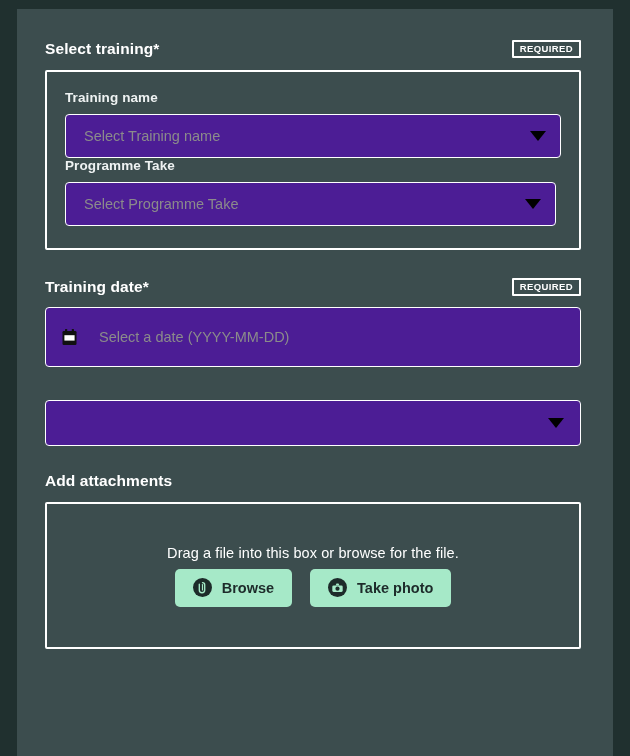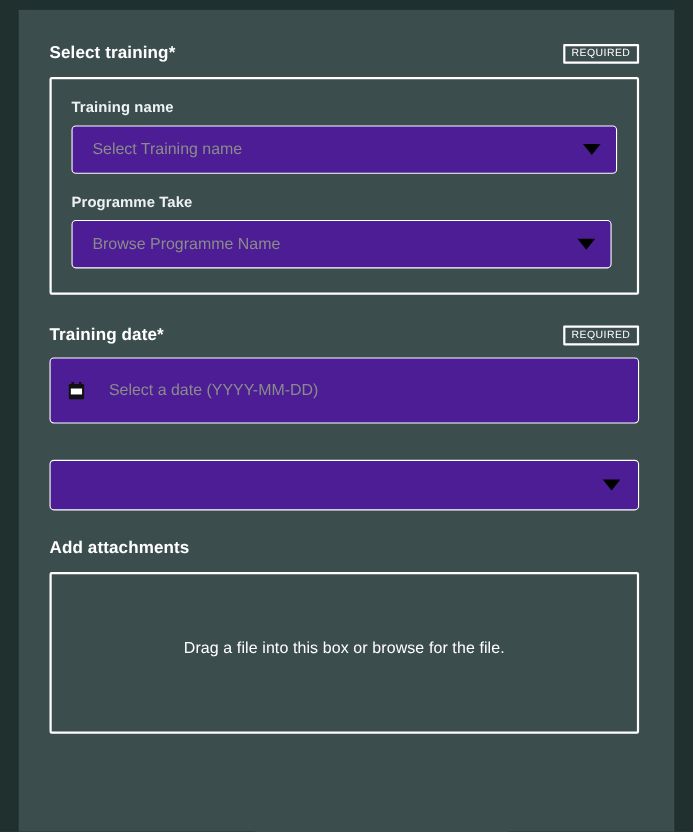--- a/index.html
+++ b/index.html
@@ -56,21 +56,21 @@
     font-weight: bold;
     color: #ffffff;
     letter-spacing: 0.1px;
     white-space: nowrap;
   }
 
   .required-badge {
     border: 2px solid #ffffff;
     color: #ffffff;
     font-size: 9.5px;
-    font-weight: normal;
+    font-weight: bold;
     letter-spacing: 0.4px;
     padding: 2px 6px 3px 6px;
     line-height: 1;
     background: transparent;
     border-radius: 1px;
     text-align: right;
   }
 
   
   .group-box {
@@ -82,21 +82,21 @@
   }
 
   .field-label {
     font-size: 13.5px;
     font-weight: bold;
     color: #eef2f2;
     margin-bottom: 9px;
     letter-spacing: 0.1px;
   }
 
-  .field-block { margin-bottom: 18px; }
+  .field-block { }
   .field-block:last-child { margin-bottom: 0; }
 
   
   .control {
     position: relative;
     background: #4c1d95;
     border: 1px solid #ffffff;
     border-radius: 4px;
     height: 44px;
     display: flex;
@@ -208,21 +208,21 @@
           <div class="field-label">Training name</div>
           <div class="control select-ctl">
             <span class="placeholder">Select Training name</span>
             <span class="caret"></span>
           </div>
         </div>
 
         <div class="field-block">
           <div class="field-label">Programme Take</div>
           <div class="control select-ctl inset">
-            <span class="placeholder">Browse Programme Name</span>
+            <span class="placeholder">Select Programme Take</span>
             <span class="caret"></span>
           </div>
         </div>
 
       </div>
 
       <div class="sp-26"></div>
 
       <div class="heading-row">
         <span class="heading">Training date*</span>
@@ -254,17 +254,43 @@
       </div>
 
       <div class="sp-24"></div>
 
       <div class="heading-row">
         <span class="heading">Add attachments</span>
       </div>
 
       <div class="dropzone">
         <div class="dz-text">Drag a file into this box or browse for the file.</div>
+        <div class="dz-buttons">
+
+          <button class="btn">
+            <span class="btn-icon">
+              <svg viewBox="0 0 19 19" width="19" height="19" aria-hidden="true">
+                <circle cx="9.5" cy="9.5" r="9.5" fill="#1d2b2a"></circle>
+                <path d="M9.5 4.6c1.25 0 2.2 0.95 2.2 2.2v5.1c0 1.6-1.2 2.8-2.7 2.8s-2.7-1.2-2.7-2.8V6.2" stroke="#a6e9c8" stroke-width="1.35" fill="none" stroke-linecap="round"></path>
+                <path d="M9.5 6.6v5.3" stroke="#a6e9c8" stroke-width="1.2" fill="none" stroke-linecap="round"></path>
+              </svg>
+            </span>
+            <span class="btn-label">Browse</span>
+          </button>
+
+          <button class="btn">
+            <span class="btn-icon">
+              <svg viewBox="0 0 19 19" width="19" height="19" aria-hidden="true">
+                <circle cx="9.5" cy="9.5" r="9.5" fill="#1d2b2a"></circle>
+                <rect x="4.3" y="7.4" width="10.4" height="6.5" rx="1.3" fill="#a6e9c8"></rect>
+                <path d="M7.6 7.4 L8.5 5.6 H10.5 L11.4 7.4 Z" fill="#a6e9c8"></path>
+                <circle cx="9.5" cy="10.7" r="2.1" fill="#1d2b2a"></circle>
+              </svg>
+            </span>
+            <span class="btn-label">Take photo</span>
+          </button>
+
+        </div>
       </div>
 
     </div>
   </div>
 </div>
 
 </body></html>

